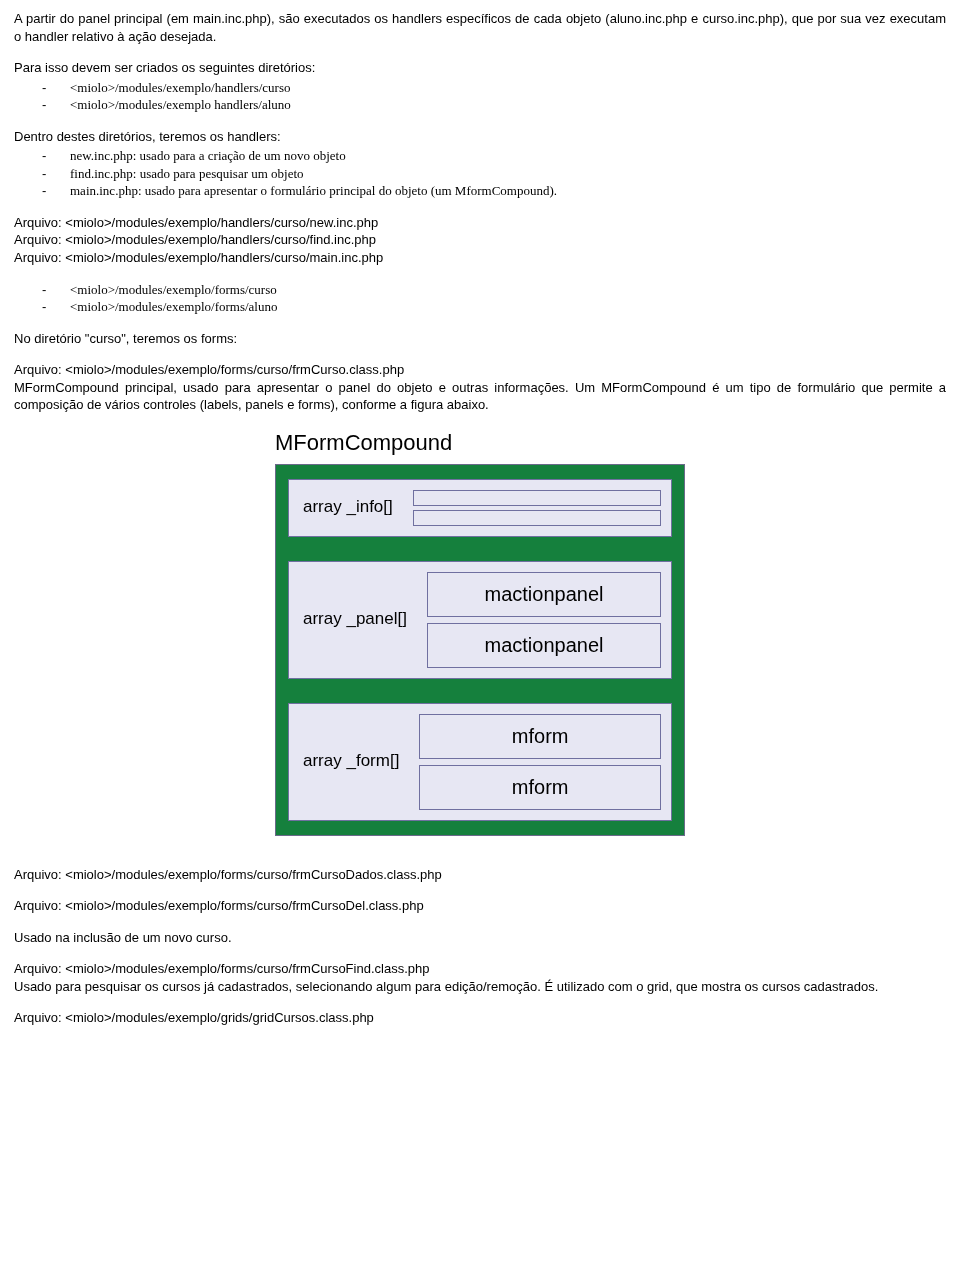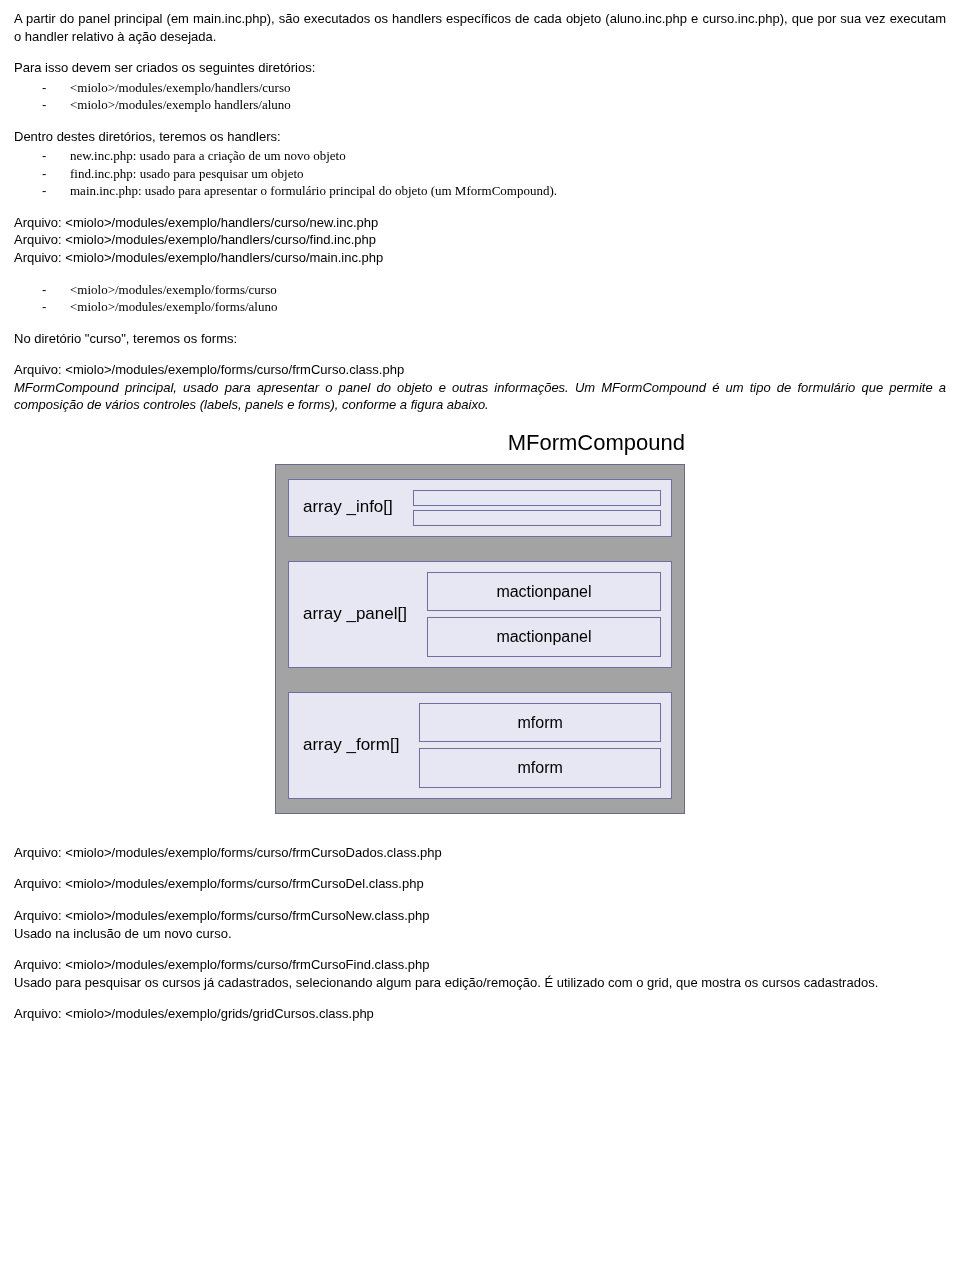--- a/index.html
+++ b/index.html
@@ -44,26 +44,26 @@
       display: flex;
       justify-content: center;
       margin: 8px 0 30px 0;
     }
     .diagram {
       width: 410px;
     }
     .diagram-title {
       font-family: Arial, sans-serif;
       font-size: 22px;
-      text-align: right;
+      text-align: left;
       margin-bottom: 6px;
     }
     .diagram-outer {
       border: 1.5px solid #6a6a8a;
-      background: #a3a3a3;
+      background: #15803d;
       padding: 14px 12px;
     }
     .section-box {
       border: 1px solid #7070a0;
       background: #e7e7f3;
       padding: 10px 10px;
       margin-bottom: 24px;
       display: flex;
       align-items: center;
       gap: 20px;
@@ -86,21 +86,21 @@
     .empty-bar {
       height: 14px;
       border: 1px solid #7070a0;
       background: #e7e7f3;
     }
     .content-bar {
       border: 1px solid #7070a0;
       background: #e7e7f3;
       padding: 8px 10px;
       font-family: Arial, sans-serif;
-      font-size: 16px;
+      font-size: 20px;
       text-align: center;
     }
     .info-right {
       flex: 1;
       display: flex;
       flex-direction: column;
       gap: 4px;
     }
   </style>
 </head>
@@ -156,21 +156,21 @@
         <span class="bullet-dash">-</span>
         <span class="bullet-text">&lt;miolo&gt;/modules/exemplo/forms/aluno</span>
       </div>
   </div>
 </div>
 
 <p>No diretório "curso", teremos os forms:</p>
 
 <div class="file-lines">
   <div class="file-line">Arquivo: &lt;miolo&gt;/modules/exemplo/forms/curso/frmCurso.class.php</div>
-  <p style="margin:0;font-style:italic;">MFormCompound principal, usado para apresentar o panel do objeto e outras informações. Um MFormCompound é um tipo de formulário que permite a composição de vários controles (labels, panels e forms), conforme a figura abaixo.</p>
+  <p style="margin:0;">MFormCompound principal, usado para apresentar o panel do objeto e outras informações. Um MFormCompound é um tipo de formulário que permite a composição de vários controles (labels, panels e forms), conforme a figura abaixo.</p>
 </div>
 
 <div class="diagram-wrap">
   <div class="diagram">
     <div class="diagram-title">MFormCompound</div>
     <div class="diagram-outer">
 
       <div class="section-box">
         <div class="section-label">array _info[]</div>
         <div class="info-right">
@@ -201,21 +201,20 @@
 
 <div class="file-lines">
   <div class="file-line">Arquivo: &lt;miolo&gt;/modules/exemplo/forms/curso/frmCursoDados.class.php</div>
 </div>
 
 <div class="file-lines">
   <div class="file-line">Arquivo: &lt;miolo&gt;/modules/exemplo/forms/curso/frmCursoDel.class.php</div>
 </div>
 
 <div class="file-lines">
-  <div class="file-line">Arquivo: &lt;miolo&gt;/modules/exemplo/forms/curso/frmCursoNew.class.php</div>
   <div class="file-line">Usado na inclusão de um novo curso.</div>
 </div>
 
 <div class="file-lines">
   <div class="file-line">Arquivo: &lt;miolo&gt;/modules/exemplo/forms/curso/frmCursoFind.class.php</div>
   <p style="margin:0;">Usado para pesquisar os cursos já cadastrados, selecionando algum para edição/remoção. É utilizado com o grid, que mostra os cursos cadastrados.</p>
 </div>
 
 <div class="file-line">Arquivo: &lt;miolo&gt;/modules/exemplo/grids/gridCursos.class.php</div>
 

